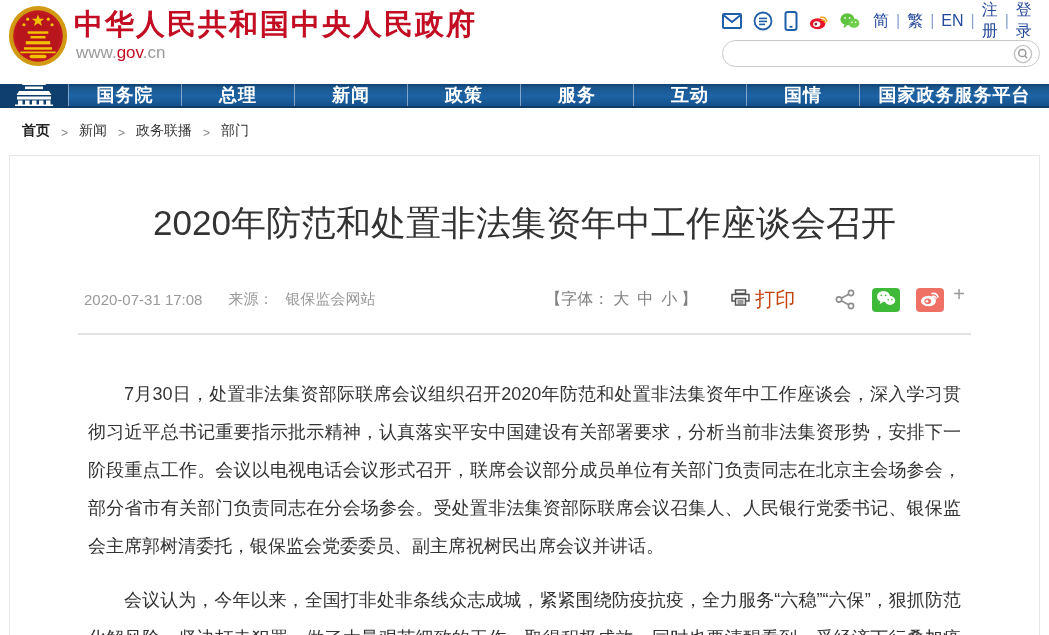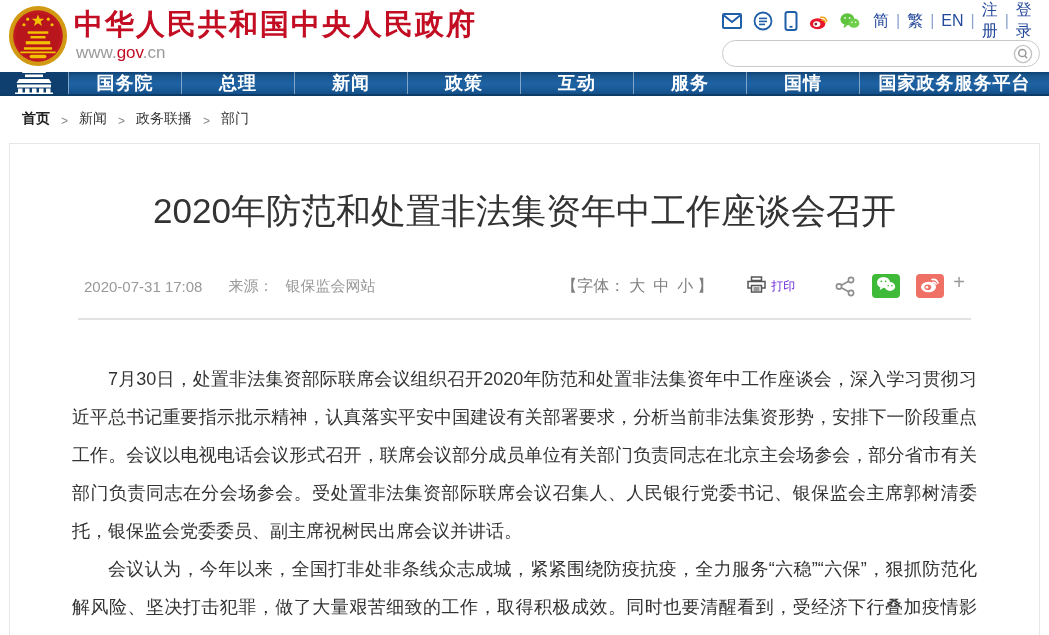--- a/index.html
+++ b/index.html
@@ -5,21 +5,21 @@
   * { box-sizing: border-box; }
   html, body { margin: 0; padding: 0; background: #fff; }
   body {
     width: 1049px; height: 635px; overflow: hidden;
     font-family: "Liberation Sans", "DejaVu Sans", sans-serif;
     color: #333;
   }
   a { text-decoration: none; }
 
   
-  .topbar { position: relative; height: 72px; background: #fff; }
+  .topbar { position: relative; height: 84px; background: #fff; }
   .emblem { position: absolute; left: 8px; top: 5px; width: 60px; height: 62px; }
   .site-ident { position: absolute; left: 74px; top: 8px; }
   .site-title {
     font-size: 29px; font-weight: 700; color: #c30d23; letter-spacing: 2px;
     line-height: 32px;
   }
   .site-url { font-size: 17px; margin-top: 3px; margin-left: 2px; color: #9a9a9a; }
   .site-url .red { color: #c30d23; }
 
   .header-right { position: absolute; right: 9px; top: 10px; width: 318px; }
@@ -72,35 +72,35 @@
   .meta-row {
     display: flex; justify-content: space-between; align-items: center;
     padding: 0 12px; font-size: 15px; color: #999; gap: 40px;
   }
   .meta-left { display: flex; align-items: center; }
   .meta-date { margin-right: 26px; }
   .meta-source-label { margin-right: 12px; }
   .meta-right { display: flex; align-items: center; }
   .font-widget { color: #808080; font-size: 16px; display: flex; align-items: flex-end; }
   .font-size-opt { margin: 0 4px; cursor: pointer; color: #808080; }
-  .print-btn { display: flex; align-items: center; margin-left: 34px; cursor: pointer; color: #6d28d9; font-size: 12px; }
+  .print-btn { display: flex; align-items: center; margin-left: 34px; cursor: pointer; color: #c2410c; font-size: 20px; }
   .print-btn svg { margin-right: 5px; }
   .share-nodes { margin-left: 40px; cursor: pointer; display: flex; }
   .badge {
     width: 28px; height: 24px; border-radius: 4px; margin-left: 16px;
     display: flex; align-items: center; justify-content: center; cursor: pointer;
   }
   .badge.wechat { background: #3eb938; }
   .badge.weibo { background: #ef7064; }
   .plus-share { margin-left: 9px; color: #999; font-size: 20px; line-height: 16px; cursor: pointer; align-self: flex-start; }
 
   .divider { height: 2px; background: #e2e2e2; margin: 20px 6px 0; }
 
   .article-body { margin-top: 40px; font-size: 18px; line-height: 38px; color: #333; text-align: justify; }
-  .article-body p { margin: 0; text-indent: 2em; }
+  .article-body p { margin: 16px; text-indent: 2em; }
 </style>
 </head>
 <body>
 
 <div class="topbar">
   <div class="emblem">
     <svg width="60" height="62" viewBox="0 0 64 66">
       <ellipse cx="32" cy="33" rx="31" ry="32" fill="#d29a12"></ellipse>
       <ellipse cx="32" cy="33" rx="26.5" ry="27.5" fill="#c01a20"></ellipse>
       <ellipse cx="32" cy="33" rx="23.5" ry="24.5" fill="#b8151c"></ellipse>
@@ -205,22 +205,22 @@
           <rect x="27" y="20.5" width="4.5" height="5"></rect>
         <rect x="34" y="20.5" width="4.5" height="5"></rect>
         <rect x="3" y="24.5" width="38" height="1.5"></rect>
       </svg>
     </span>
   </div>
   <div class="nav-item">国务院</div>
   <div class="nav-item">总理</div>
   <div class="nav-item">新闻</div>
   <div class="nav-item">政策</div>
+  <div class="nav-item">服务</div>
   <div class="nav-item">互动</div>
-  <div class="nav-item">服务</div>
   <div class="nav-item">国情</div>
   <div class="nav-item wide">国家政务服务平台</div>
 </div>
 
 <div class="breadcrumb">
   <span class="crumb first">首页</span>
   <span class="crumb-sep">&gt;</span>
   <span class="crumb">新闻</span>
   <span class="crumb-sep">&gt;</span>
   <span class="crumb">政务联播</span>

